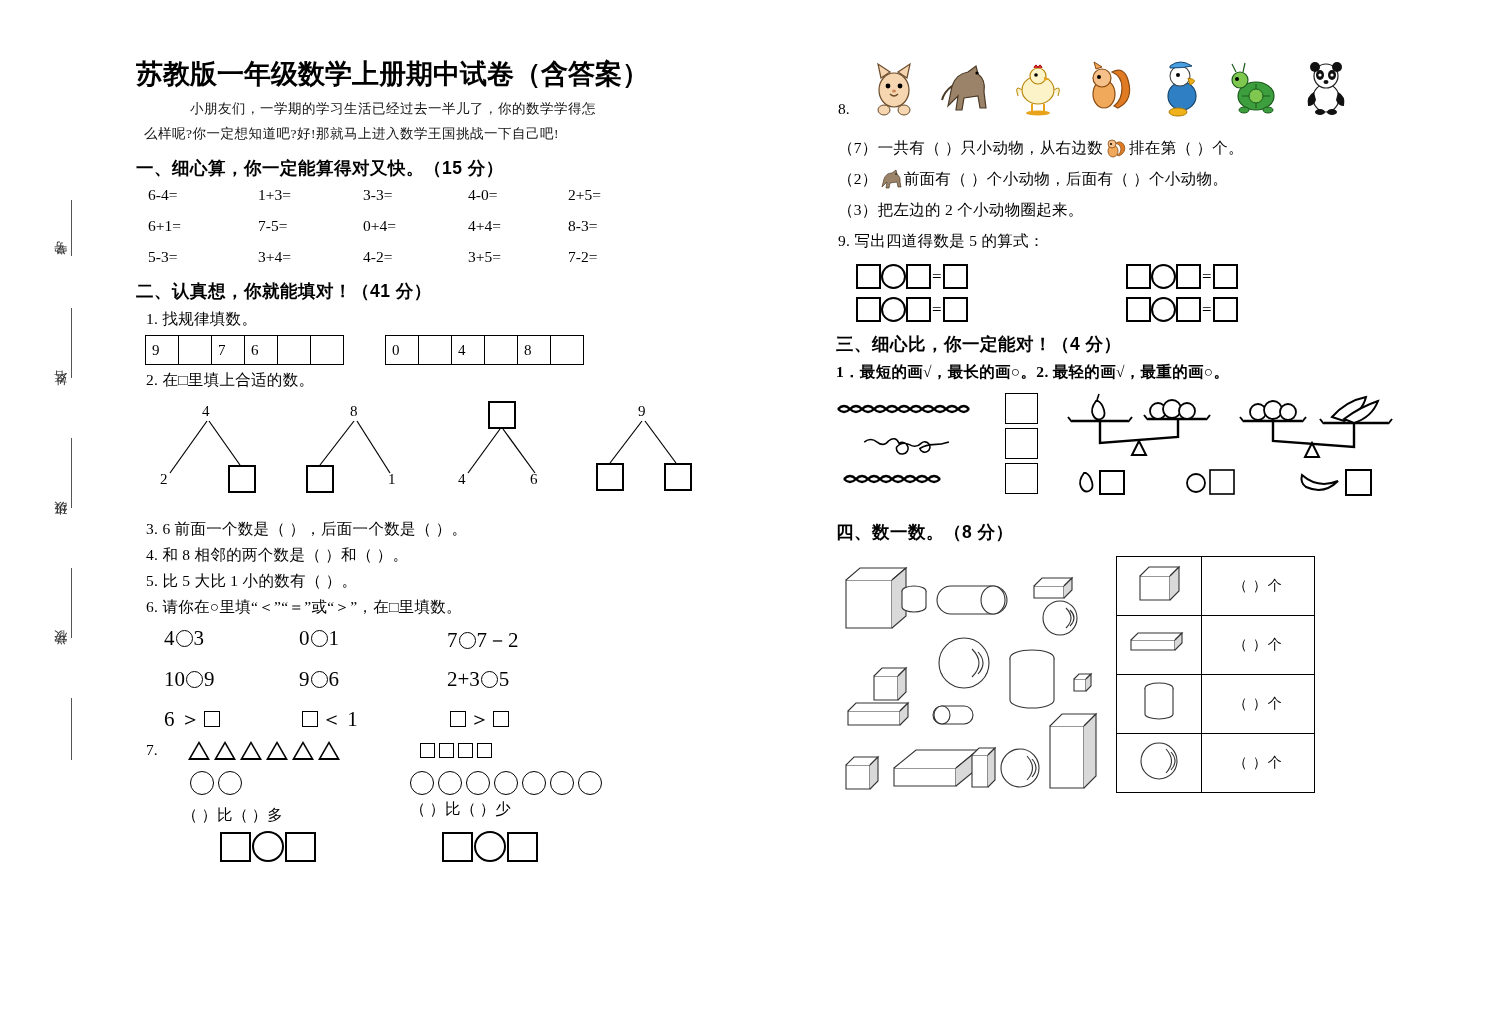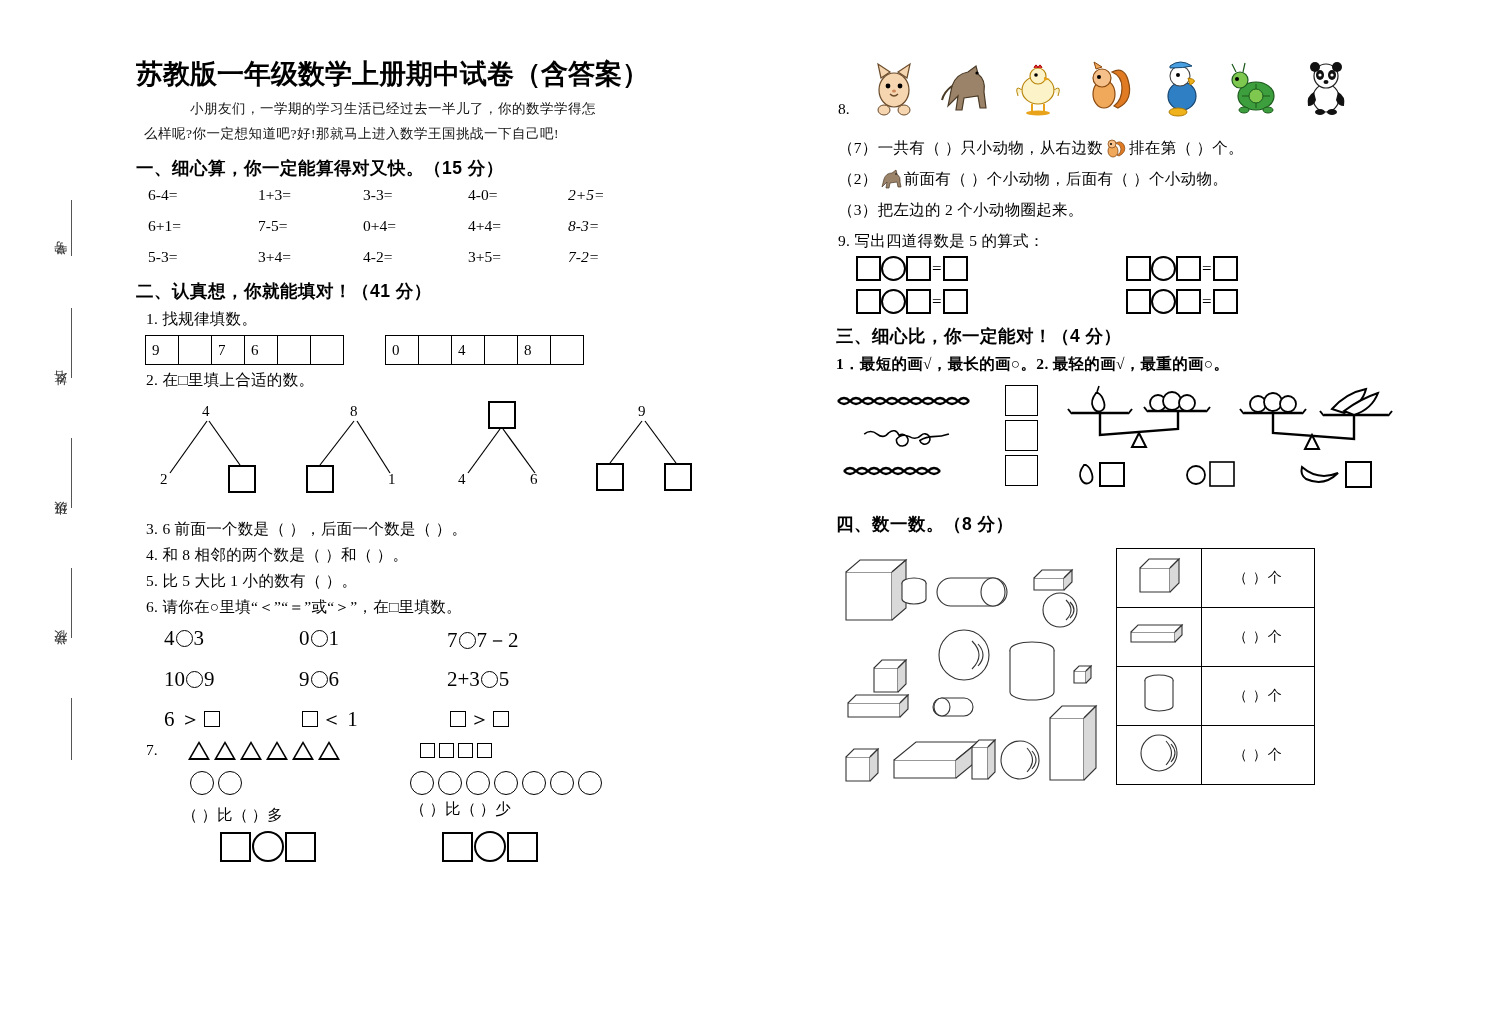--- a/index.html
+++ b/index.html
@@ -48,21 +48,21 @@
   .qline{font-size:15.5px;margin:5px 0 5px 16px;letter-spacing:.3px;}
 
   
   .calc{margin:4px 0 0 18px;}
   .calc-row{display:flex;margin-bottom:13px;}
   .calc-row span{font-size:15.5px;}
   .calc-row span:nth-child(1){width:110px;}
   .calc-row span:nth-child(2){width:105px;}
   .calc-row span:nth-child(3){width:105px;}
   .calc-row span:nth-child(4){width:100px;}
-  .calc-row span:nth-child(5){width:90px;font-style:italic;}
+  .calc-row span:nth-child(5){width:90px;}
 
   
   .seq-wrap{display:flex;margin:4px 0 4px 16px;align-items:flex-start;}
   .seq{display:flex;}
   .seq .cell{
     width:34px;height:30px;border:1px solid #000;margin-left:-1px;
     font-size:15px;display:flex;align-items:center;justify-content:flex-start;
     padding-left:6px;box-sizing:border-box;
   }
   .seq-gap{width:42px;}
@@ -431,21 +431,21 @@
 
     <div class="rq">
       <span>（2）</span><span class="inline-ani"><svg viewBox="0 0 26 20">
             <path d="M4 18 L6 10 Q8 4 14 4 L18 1 L19 5 Q23 8 22 13 L23 18 L20 18 L19 13 L12 14 L11 19 L8 19 L9 13 Z" fill="#9b8369" stroke="#4a3a26" stroke-width="0.7"></path>
             <circle cx="18" cy="5" r="0.8" fill="#000"></circle>
           </svg></span><span>前面有（    ）个小动物，后面有（    ）个小动物。</span>
     </div>
 
     <div class="rq">（3）把左边的 2 个小动物圈起来。</div>
 
-    <div class="rq" style="margin-bottom:4px;">9. 写出四道得数是 5 的算式：</div>
+    <div class="rq" style="margin-bottom:12px;">9. 写出四道得数是 5 的算式：</div>
 
     <div class="eqs">
       <div class="eq-row">
         <div class="eq-group">
           <div class="eq-sq"></div>
           <div class="eq-ci"></div>
           <div class="eq-sq"></div>
           <span class="eq-eq">=</span>
           <div class="eq-sq"></div>
         </div>

